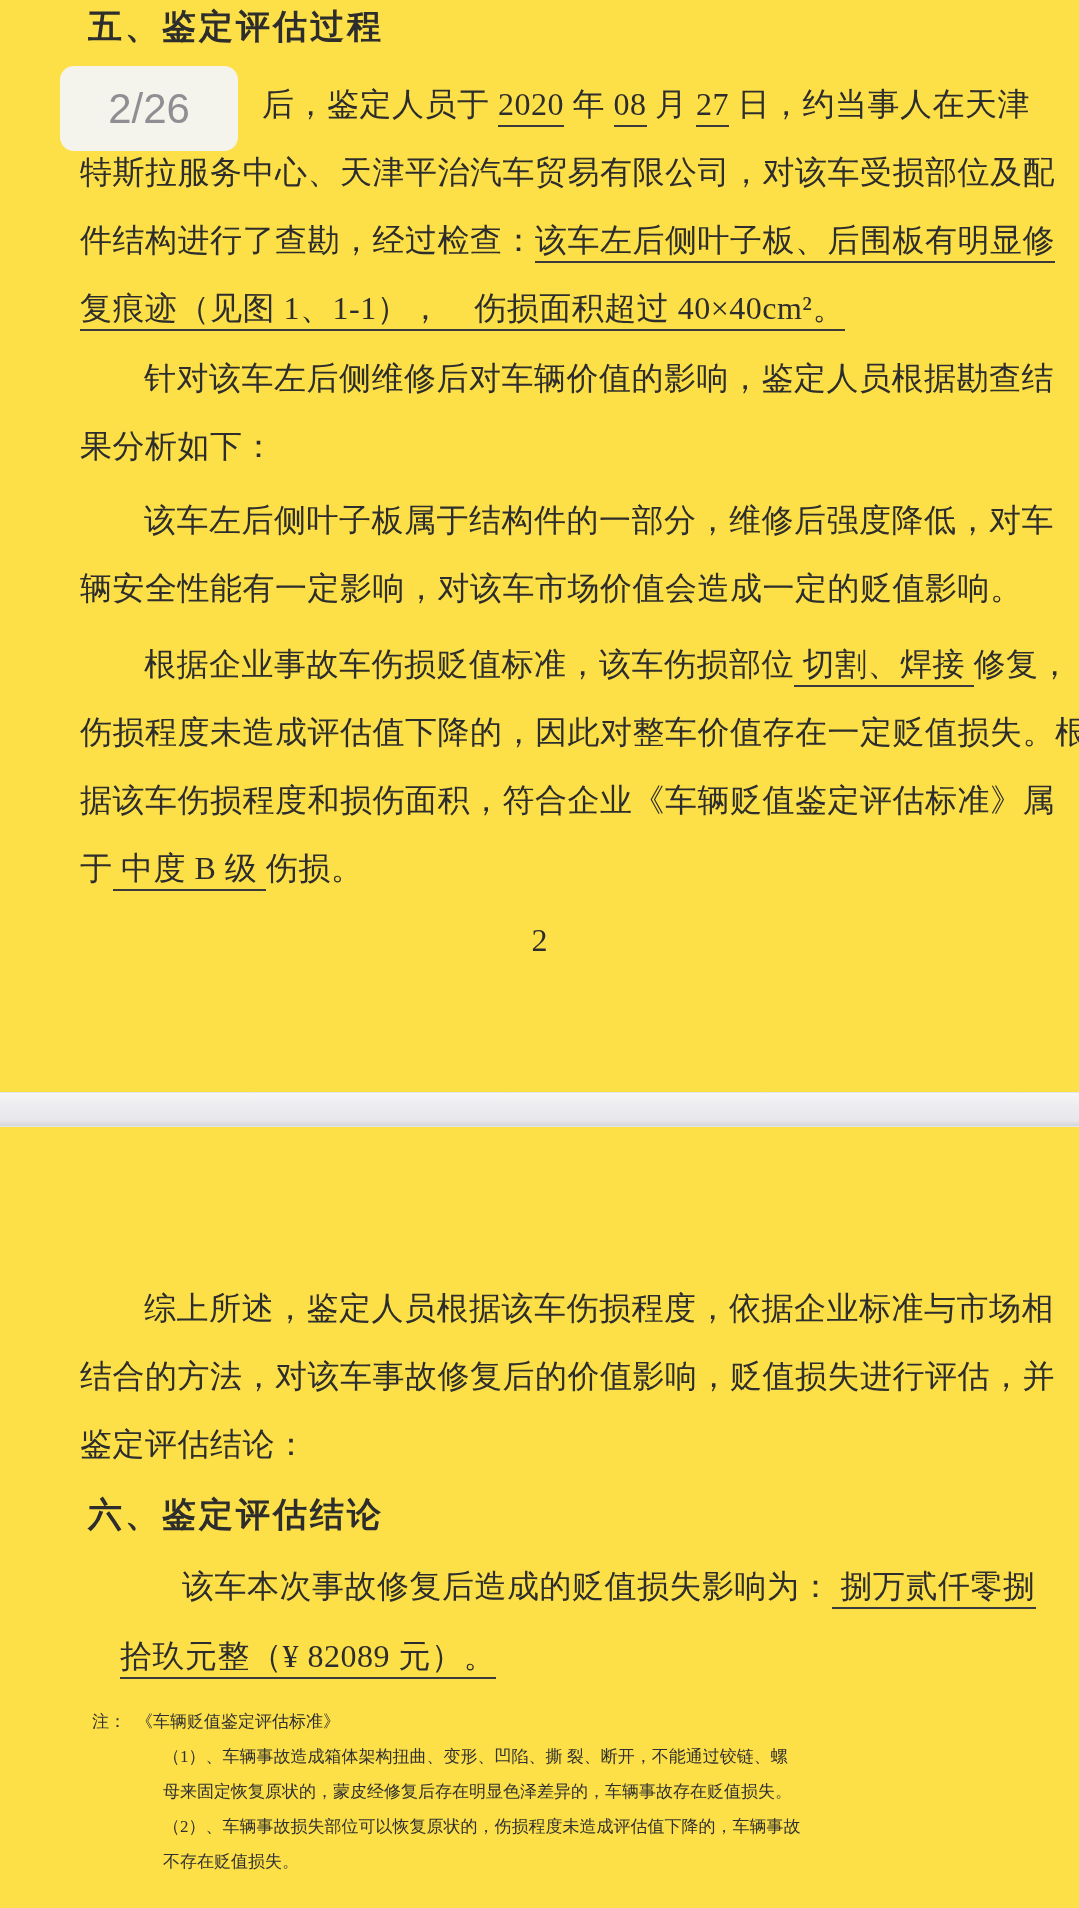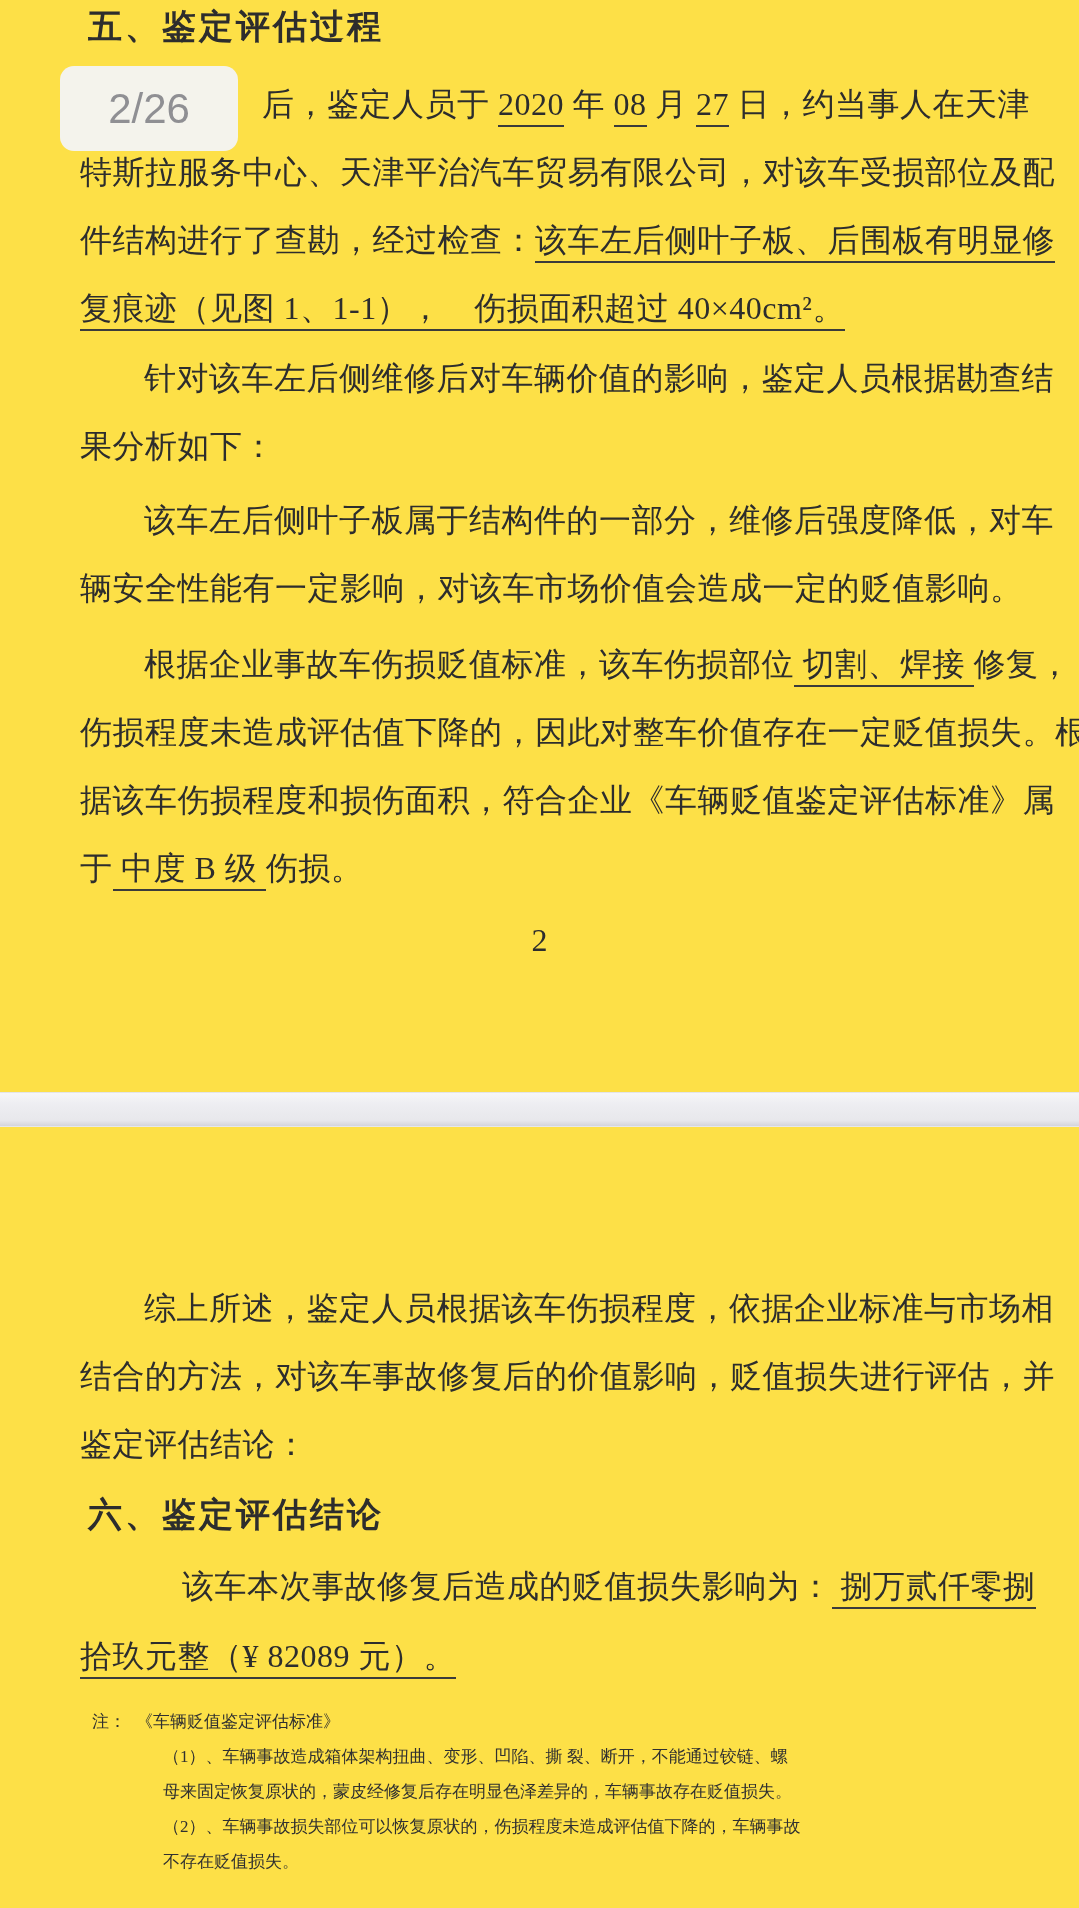--- a/index.html
+++ b/index.html
@@ -20,21 +20,21 @@
   .line{
     line-height:68px;
     font-size:32px;
     white-space:nowrap;
     letter-spacing:0.5px;
   }
   .p6 .line{line-height:70px;}
   .u{border-bottom:2px solid #3b3b3b;padding-bottom:3px;}
   .indent{text-indent:64px;}
   .indent-big{text-indent:102px;}
-  .shift{}
+  .shift{margin-left:40px;}
   .page-badge{
     position:absolute;left:60px;top:66px;
     width:178px;height:85px;
     background:rgba(243,243,245,0.95);
     border-radius:14px;
     display:flex;align-items:center;justify-content:center;
     font-family:"Liberation Sans","DejaVu Sans",sans-serif;
     font-size:42px;font-weight:500;color:#8f8f93;
     z-index:5;
   }

